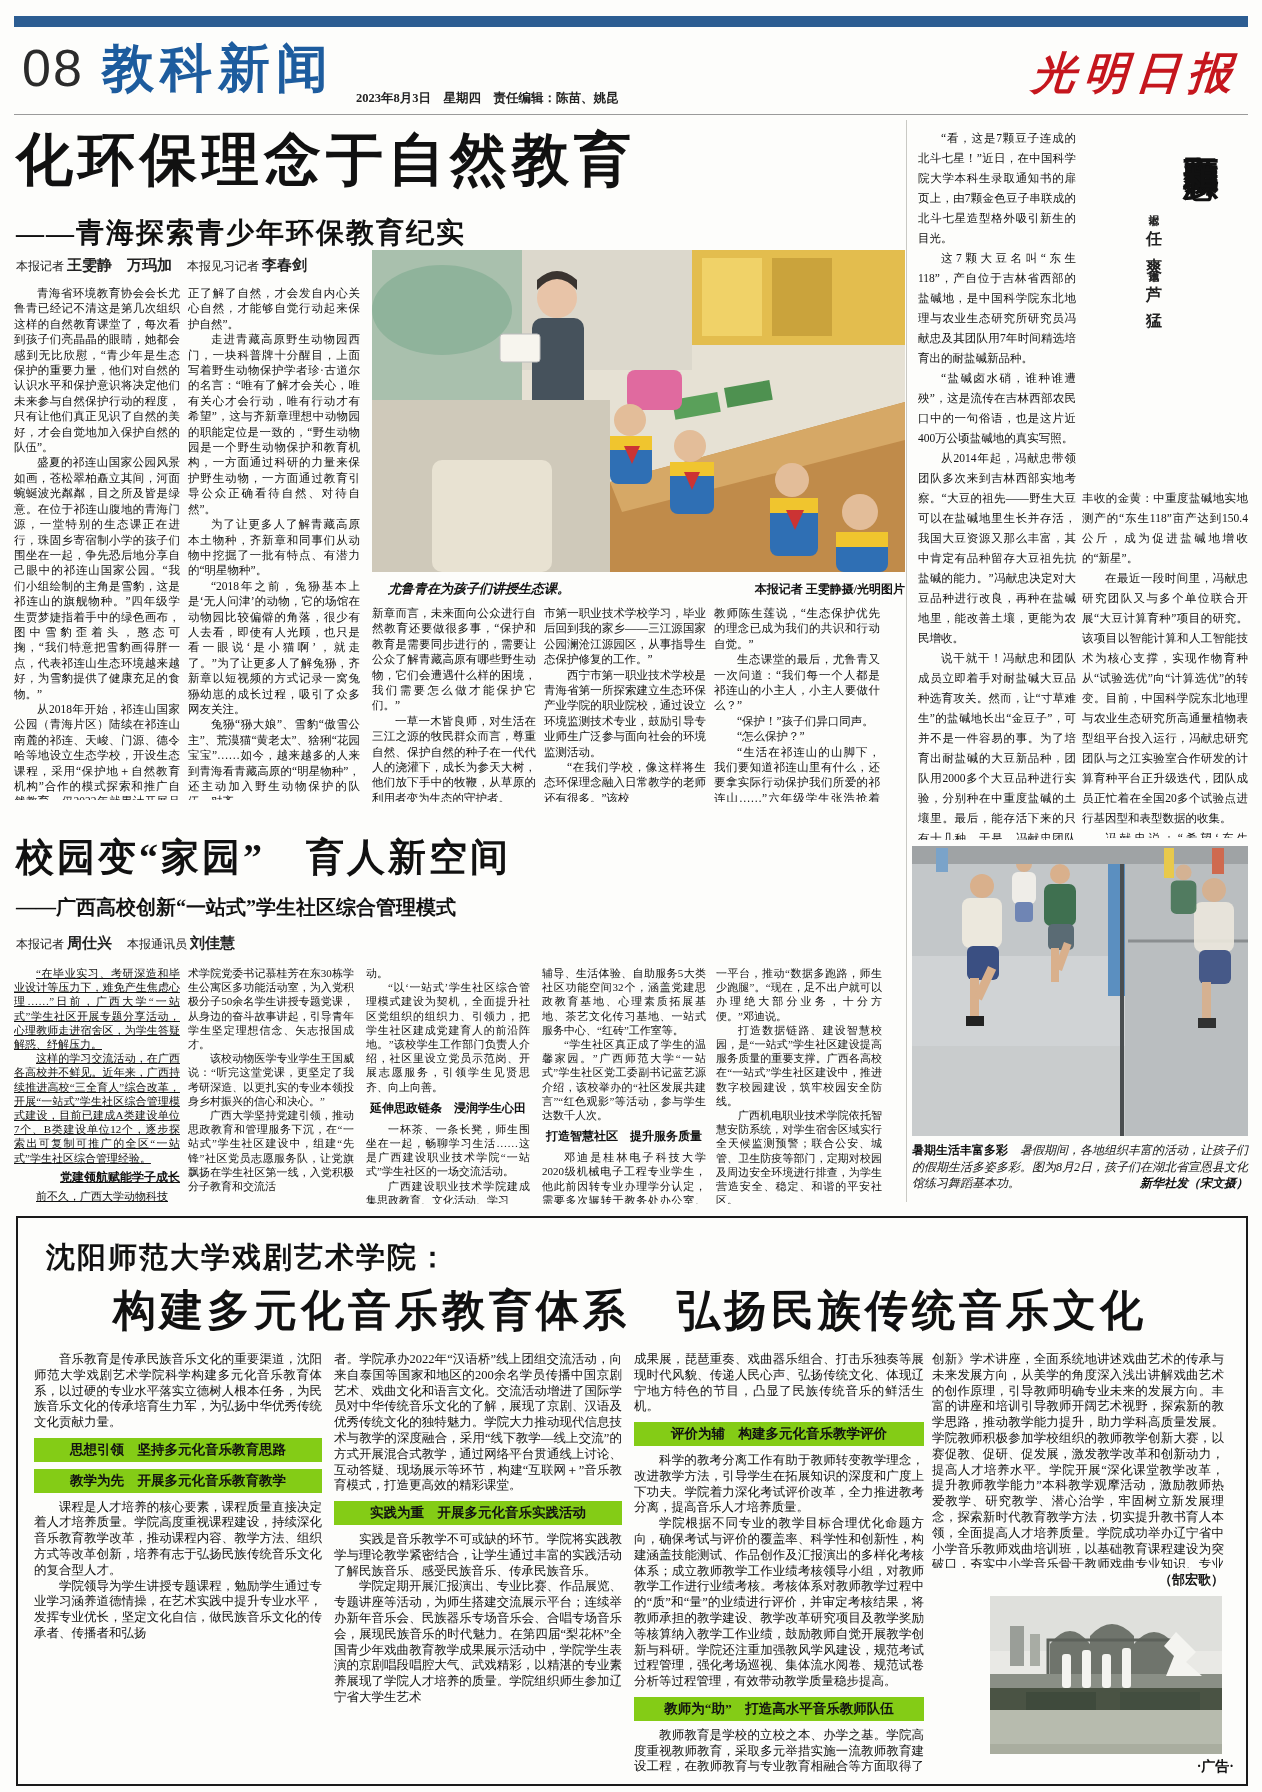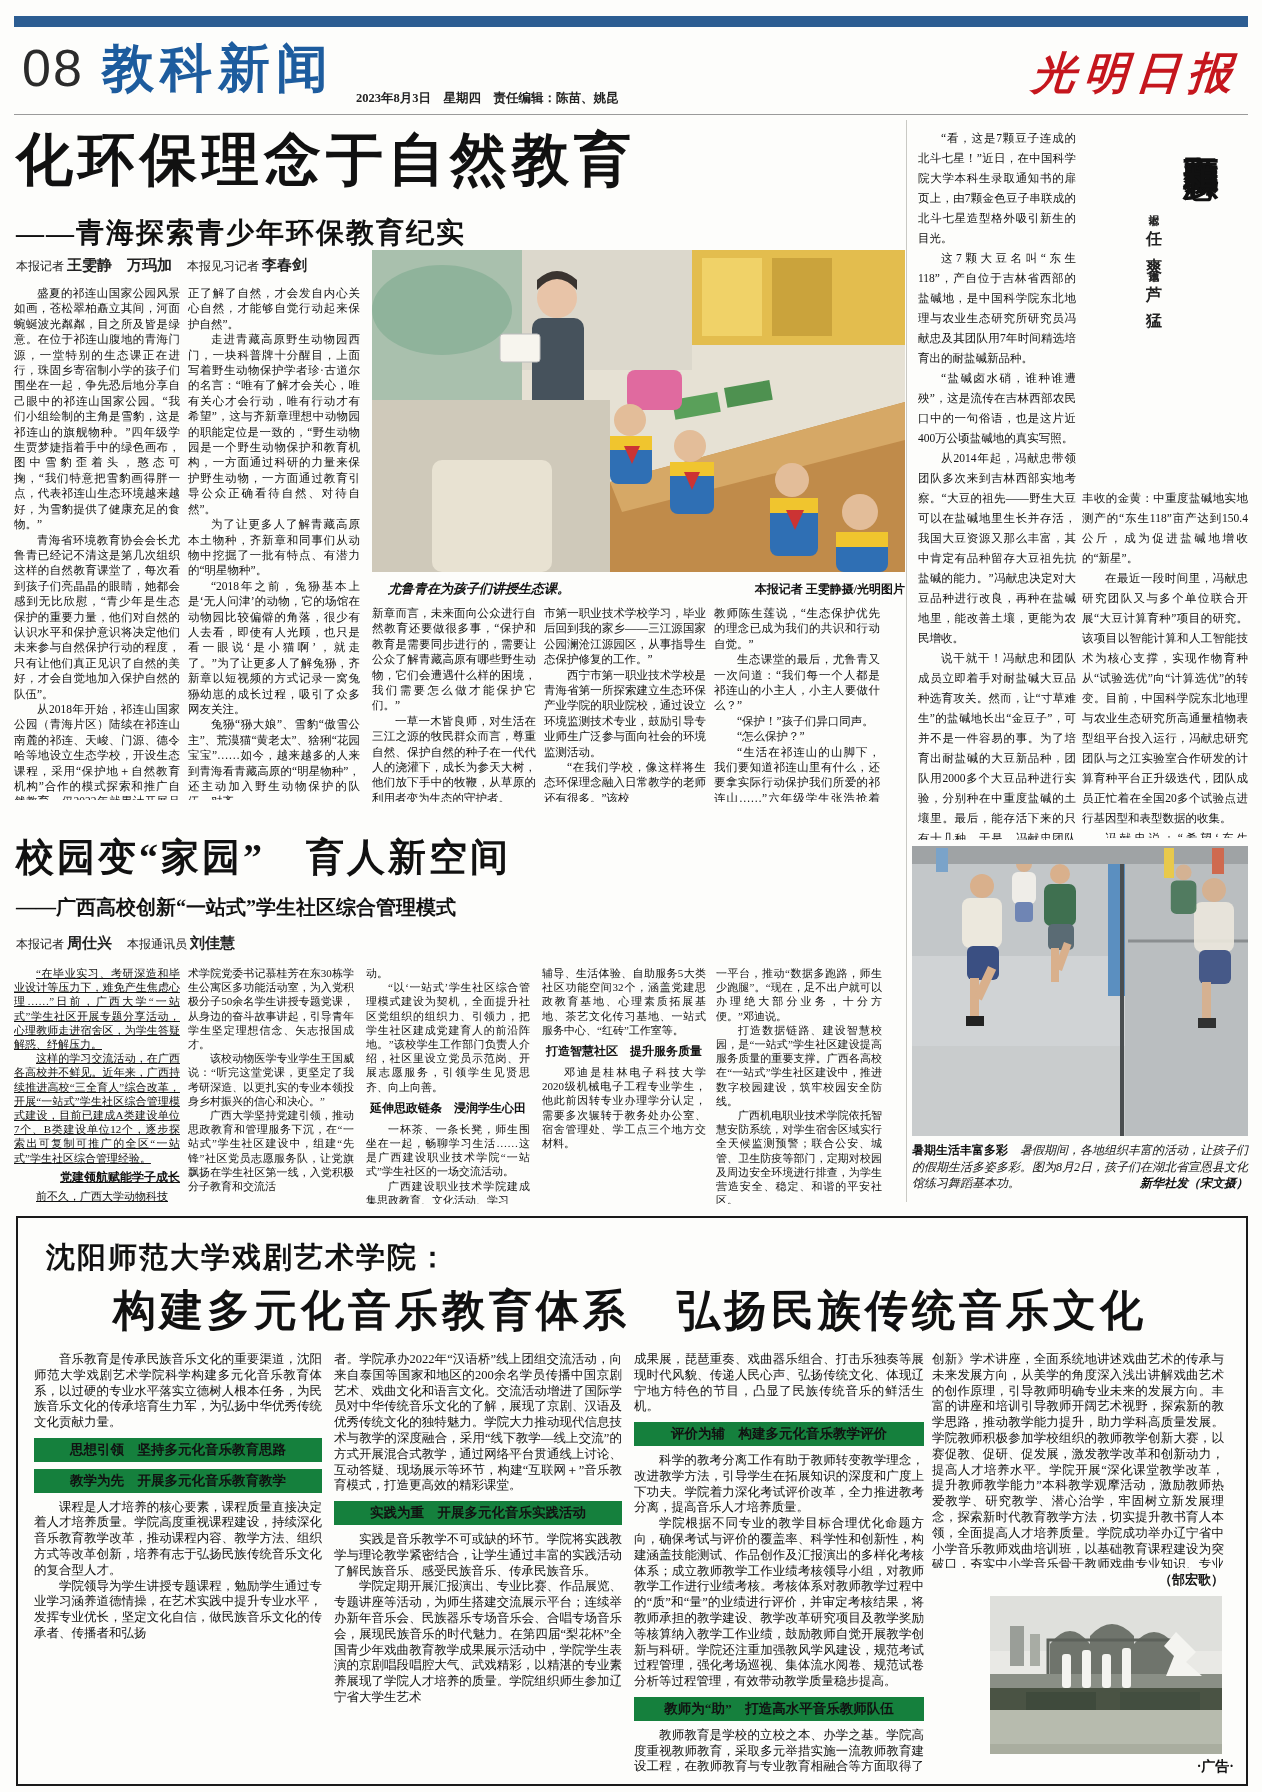--- a/index.html
+++ b/index.html
@@ -48,21 +48,21 @@
   .cam-title{position:absolute;left:16px;top:832px;font-size:38px;font-weight:bold;letter-spacing:3px;}
   .cam-sub{position:absolute;left:16px;top:894px;font-size:20px;font-weight:600;}
   .cam-byline{position:absolute;left:16px;top:934px;}
   .subhead{font-weight:bold;text-align:right;text-indent:0 !important;margin:5px 0 !important;font-size:12px;}
   .subhead2{font-weight:bold;text-align:center;font-size:12px;line-height:16px;margin:6px 0;}
   
   .ad-box{position:absolute;left:16px;top:1216px;width:1228px;height:566px;border:2px solid #1a1a1a;background:#fdfdfb;}
   .ad-org{position:absolute;left:46px;top:1238px;font-size:29px;font-weight:bold;letter-spacing:2px;}
   .ad-headline{position:absolute;left:16px;top:1282px;width:1228px;text-align:center;font-size:43px;
                font-weight:bold;letter-spacing:4px;}
-  .ad-sh{background:#15803d;font-weight:bold;text-align:center;text-indent:0 !important;
+  .ad-sh{background:#84cc16;font-weight:bold;text-align:center;text-indent:0 !important;
          margin:7px 0 !important;padding:4px 0;font-size:13.5px;}
   .ad-sign{text-align:right;font-weight:bold;font-size:13px;margin-top:4px;}
   .ad-label{position:absolute;right:28px;top:1758px;font-size:14px;font-weight:bold;}
 </style>
 </head>
 <body>
 
 <div class="page">
 
   <div class="top-bar"></div>
@@ -115,22 +115,22 @@
       <rect x="464" y="282" width="52" height="40" rx="8" fill="#2f6fb4"></rect>
       <rect x="464" y="282" width="52" height="15" fill="#f0c52e"></rect>
       <rect x="0" y="150" width="238" height="172" fill="#cfc9ba"></rect>
       <rect x="60" y="210" width="120" height="112" rx="10" fill="#e8e2d2"></rect>
     </svg>
   </div>
   <div class="cap1">尤鲁青在为孩子们讲授生态课。</div>
   <div class="credit1">本报记者 王雯静摄/光明图片</div>
 
   <div class="col a1" style="left:14px;top:286px;width:166px;height:514px;">
+      <p>青海省环境教育协会会长尤鲁青已经记不清这是第几次组织这样的自然教育课堂了，每次看到孩子们亮晶晶的眼睛，她都会感到无比欣慰，“青少年是生态保护的重要力量，他们对自然的认识水平和保护意识将决定他们未来参与自然保护行动的程度，只有让他们真正见识了自然的美好，才会自觉地加入保护自然的队伍”。</p>
       <p>盛夏的祁连山国家公园风景如画，苍松翠柏矗立其间，河面蜿蜒波光粼粼，目之所及皆是绿意。在位于祁连山腹地的青海门源，一堂特别的生态课正在进行，珠固乡寄宿制小学的孩子们围坐在一起，争先恐后地分享自己眼中的祁连山国家公园。“我们小组绘制的主角是雪豹，这是祁连山的旗舰物种。”四年级学生贾梦婕指着手中的绿色画布，图中雪豹歪着头，憨态可掬，“我们特意把雪豹画得胖一点，代表祁连山生态环境越来越好，为雪豹提供了健康充足的食物。”</p>
-      <p>青海省环境教育协会会长尤鲁青已经记不清这是第几次组织这样的自然教育课堂了，每次看到孩子们亮晶晶的眼睛，她都会感到无比欣慰，“青少年是生态保护的重要力量，他们对自然的认识水平和保护意识将决定他们未来参与自然保护行动的程度，只有让他们真正见识了自然的美好，才会自觉地加入保护自然的队伍”。</p>
       <p>从2018年开始，祁连山国家公园（青海片区）陆续在祁连山南麓的祁连、天峻、门源、德令哈等地设立生态学校，开设生态课程，采用“保护地＋自然教育机构”合作的模式探索和推广自然教育，仅2022年就累计开展品牌自然教育活动20余场（次），受益人数10余万人次。</p>
     </div>
   <div class="col a1 cont" style="left:188px;top:286px;width:172px;height:514px;">
       <p>正了解了自然，才会发自内心关心自然，才能够自觉行动起来保护自然”。</p>
       <p>走进青藏高原野生动物园西门，一块科普牌十分醒目，上面写着野生动物保护学者珍·古道尔的名言：“唯有了解才会关心，唯有关心才会行动，唯有行动才有希望”，这与齐新章理想中动物园的职能定位是一致的，“野生动物园是一个野生动物保护和教育机构，一方面通过科研的力量来保护野生动物，一方面通过教育引导公众正确看待自然、对待自然”。</p>
       <p>为了让更多人了解青藏高原本土物种，齐新章和同事们从动物中挖掘了一批有特点、有潜力的“明星物种”。</p>
       <p>“2018年之前，兔狲基本上是‘无人问津’的动物，它的场馆在动物园比较偏僻的角落，很少有人去看，即使有人光顾，也只是看一眼说‘是小猫啊’，就走了。”为了让更多人了解兔狲，齐新章以短视频的方式记录一窝兔狲幼崽的成长过程，吸引了众多网友关注。</p>
       <p>兔狲“狲大娘”、雪豹“傲雪公主”、荒漠猫“黄老太”、猞猁“花园宝宝”……如今，越来越多的人来到青海看青藏高原的“明星物种”，还主动加入野生动物保护的队伍。对齐</p>
     </div>
   <div class="col a1 cont" style="left:372px;top:606px;width:164px;height:196px;">
@@ -256,20 +256,21 @@
       </div>
     <div class="subhead2">延伸思政链条　浸润学生心田</div>
     <div>
         <p>一杯茶、一条长凳，师生围坐在一起，畅聊学习生活……这是广西建设职业技术学院“一站式”学生社区的一场交流活动。</p>
         <p>广西建设职业技术学院建成集思政教育、文化活动、学习</p>
       </div>
   </div>
   <div class="col a2" style="left:542px;top:966px;width:164px;height:238px;">
     <div class="cont">
         <p>辅导、生活体验、自助服务5大类社区功能空间32个，涵盖党建思政教育基地、心理素质拓展基地、茶艺文化传习基地、一站式服务中心、“红砖”工作室等。</p>
+        <p>“学生社区真正成了学生的温馨家园。”广西师范大学“一站式”学生社区党工委副书记蓝艺源介绍，该校举办的“社区发展共建言”“红色观影”等活动，参与学生达数千人次。</p>
       </div>
     <div class="subhead2">打造智慧社区　提升服务质量</div>
     <div>
         <p>邓迪是桂林电子科技大学2020级机械电子工程专业学生，他此前因转专业办理学分认定，需要多次辗转于教务处办公室、宿舍管理处、学工点三个地方交材料。</p>
       </div>
   </div>
   <div class="col a2 cont" style="left:716px;top:966px;width:166px;height:238px;">
       <p>一平台，推动“数据多跑路，师生少跑腿”。“现在，足不出户就可以办理绝大部分业务，十分方便。”邓迪说。</p>
       <p>打造数据链路、建设智慧校园，是“一站式”学生社区建设提高服务质量的重要支撑。广西各高校在“一站式”学生社区建设中，推进数字校园建设，筑牢校园安全防线。</p>
       <p>广西机电职业技术学院依托智慧安防系统，对学生宿舍区域实行全天候监测预警；联合公安、城管、卫生防疫等部门，定期对校园及周边安全环境进行排查，为学生营造安全、稳定、和谐的平安社区。</p>

